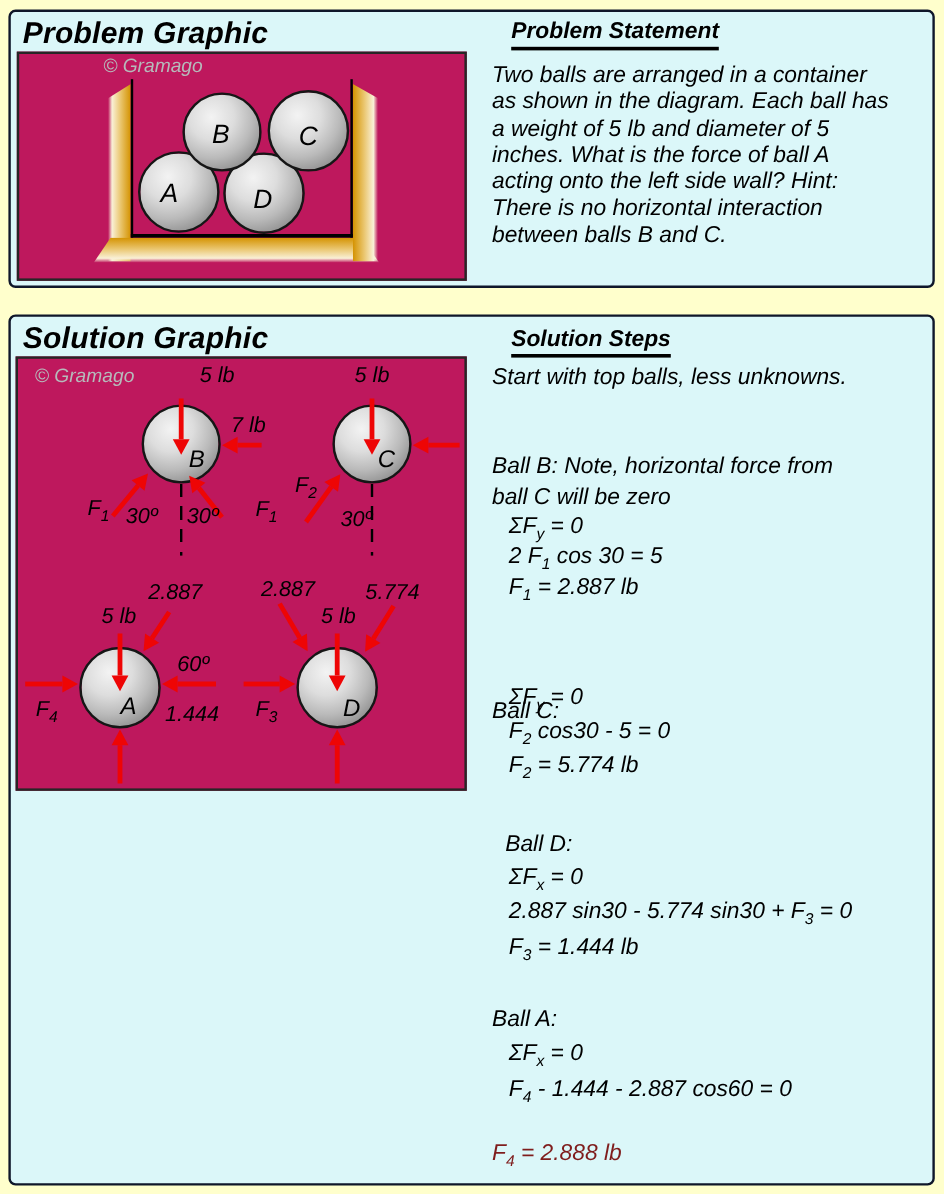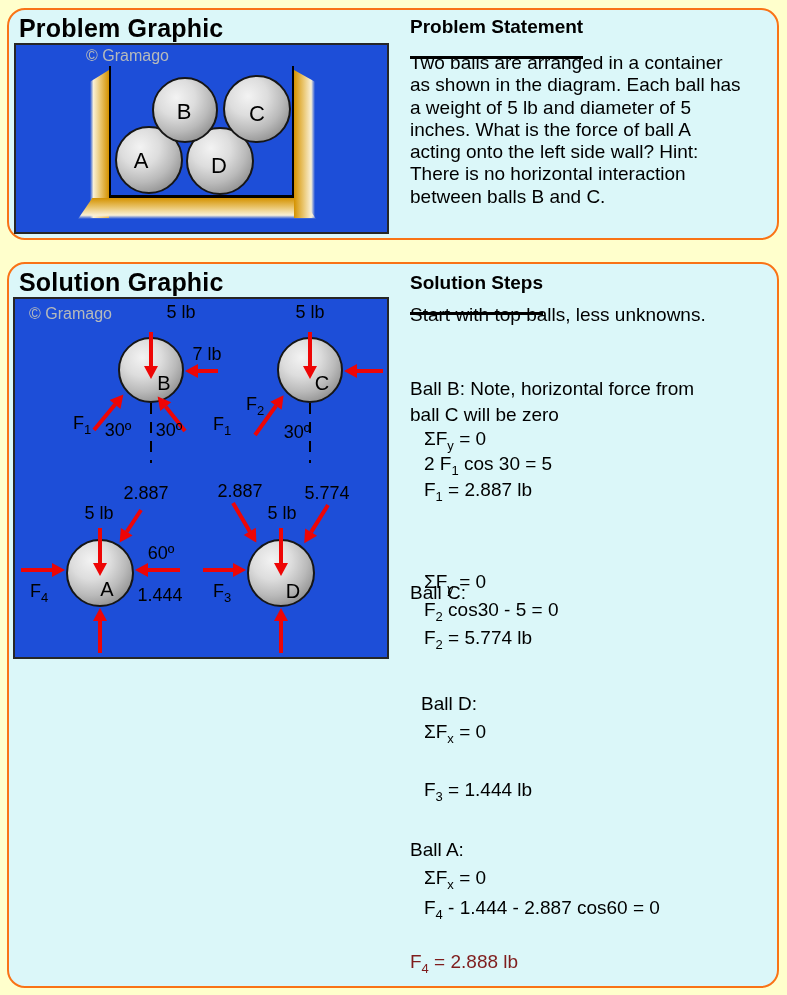--- a/index.html
+++ b/index.html
@@ -1,25 +1,25 @@
 <!DOCTYPE html>
 <html><head>
 <meta charset="utf-8">
 <style>
   html,body{margin:0;padding:0;}
   .page{position:relative;width:787px;height:995px;background:#ffffcc;
         font-family:"Liberation Sans",sans-serif;color:#000;overflow:hidden;}
   .panel{position:absolute;left:7px;width:768px;background:#dbf7f9;
-         border:2px solid #f97316;border-radius:18px;}
+         border:2px solid #0f172a;border-radius:6px;font-style:italic;}
   .panel-top{top:8px;height:228px;}
   .panel-bottom{top:262px;height:722px;}
   .gtitle{position:absolute;left:10px;top:4px;font-size:25px;font-weight:bold;letter-spacing:0.2px;}
   .stitle{position:absolute;font-size:19px;font-weight:bold;}
-  .ul{display:inline-block;border-bottom:3px solid #000;padding-bottom:18px;}
-  .gbox{position:absolute;background:#1d4ed8;border:2px solid #262626;text-align:center;}
+  .ul{display:inline-block;border-bottom:3px solid #000;padding-bottom:1px;margin-left:16px;}
+  .gbox{position:absolute;background:#be185d;border:2px solid #262626;text-align:center;}
   .pbox{left:5px;top:33px;width:371px;height:187px;}
   .sbox{left:4px;top:33px;width:372px;height:358px;}
   .layer{position:absolute;left:0;top:0;width:100%;height:100%;}
   .wm{position:absolute;color:#b6babb;font-size:16px;white-space:nowrap;}
   .cline{position:absolute;background:#000;}
   .gold{position:absolute;}
   .gold-left{left:74px;top:25px;width:19px;height:148px;
     background:linear-gradient(to left,#d49200,#eac66f 45%,#f9f0d6 82%,rgba(249,240,214,0));
     clip-path:polygon(100% 0,100% 100%,0 100%,0 8%);}
   .gold-right{left:278px;top:25px;width:21px;height:148px;
@@ -158,20 +158,21 @@
         <div class="sline" style="top: 141px; left: 0px;"><span>ball C will be zero</span></div>
         <div class="sline" style="top: 165px; left: 14px;"><span>ΣF</span><span class="sub">y</span><span> = 0</span></div>
         <div class="sline" style="top: 190px; left: 14px;"><span>2 F</span><span class="sub">1</span><span> cos 30 = 5</span></div>
         <div class="sline" style="top: 216px; left: 14px;"><span>F</span><span class="sub">1</span><span> = 2.887 lb</span></div>
         <div class="sline" style="top: 281px; left: 0px; margin-top: 38px;"><span>Ball C:</span></div>
         <div class="sline" style="top: 308px; left: 14px;"><span>ΣF</span><span class="sub">y</span><span> = 0</span></div>
         <div class="sline" style="top: 336px; left: 14px;"><span>F</span><span class="sub">2</span><span> cos30 - 5 = 0</span></div>
         <div class="sline" style="top: 364px; left: 14px;"><span>F</span><span class="sub">2</span><span> = 5.774 lb</span></div>
         <div class="sline" style="top: 430px; left: 11px;"><span>Ball D:</span></div>
         <div class="sline" style="top: 458px; left: 14px;"><span>ΣF</span><span class="sub">x</span><span> = 0</span></div>
+        <div class="sline" style="top: 486px; left: 14px;"><span>2.887 sin30 - 5.774 sin30 + F</span><span class="sub">3</span><span> = 0</span></div>
         <div class="sline" style="top: 516px; left: 14px;"><span>F</span><span class="sub">3</span><span> = 1.444 lb</span></div>
         <div class="sline" style="top: 576px; left: 0px;"><span>Ball A:</span></div>
         <div class="sline" style="top: 604px; left: 14px;"><span>ΣF</span><span class="sub">x</span><span> = 0</span></div>
         <div class="sline" style="top: 634px; left: 14px;"><span>F</span><span class="sub">4</span><span> - 1.444 - 2.887 cos60 = 0</span></div>
         <div class="sline" style="top: 688px; left: 0px; color: #7f1d1d;"><span>F</span><span class="sub">4</span><span> = 2.888 lb</span></div>
       </div>
   </section>
 
 </div>
 

